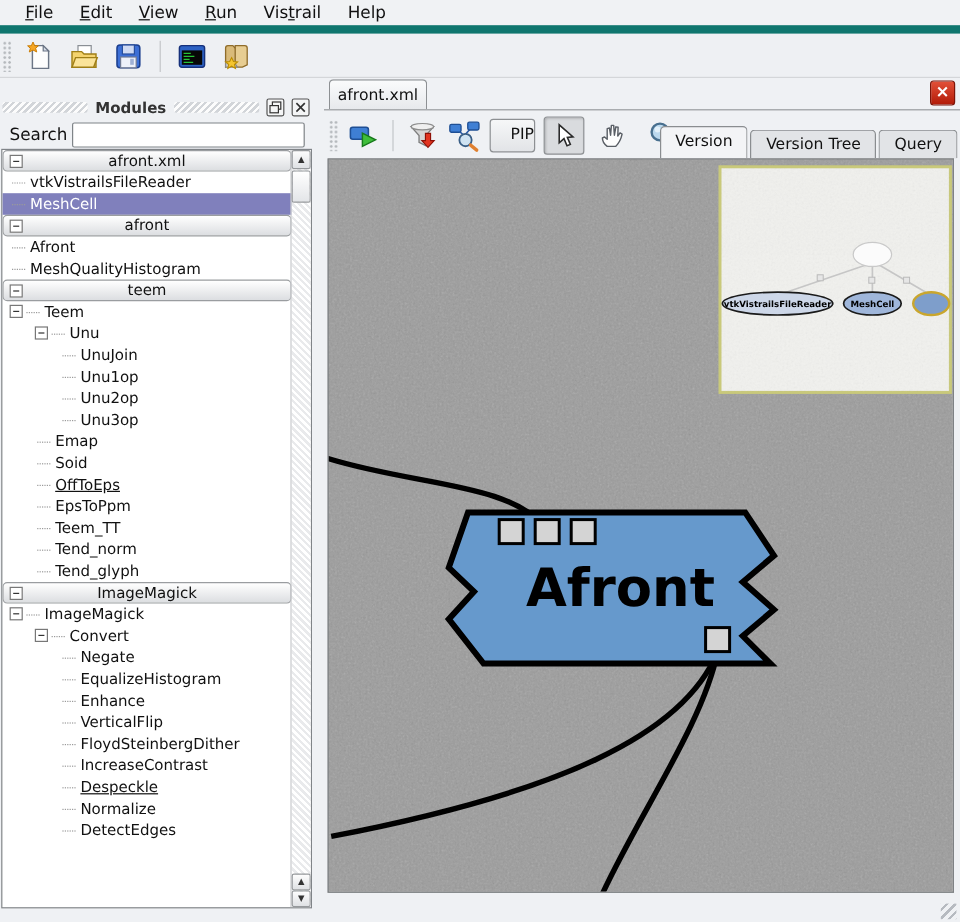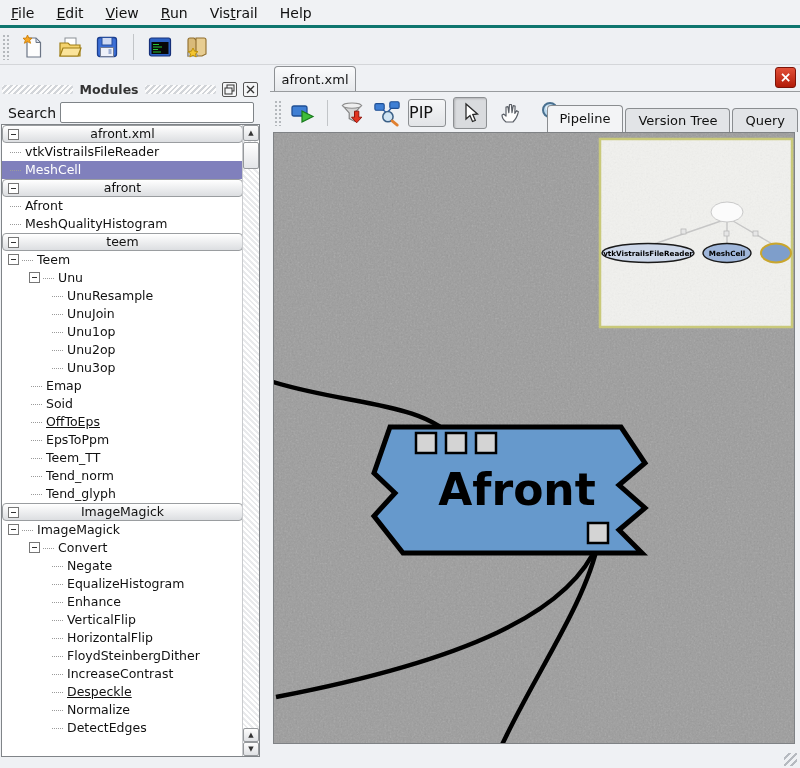--- a/index.html
+++ b/index.html
@@ -3,22 +3,22 @@
 <meta charset="utf-8">
 <style>
   html,body{margin:0;padding:0;}
   body{width:800px;height:768px;overflow:hidden;
        font-family:"DejaVu Sans","Liberation Sans",sans-serif;
        background:#eff1f4;color:#111;}
   #app{position:absolute;inset:0;width:800px;height:768px;}
 
   
   #menubar{position:absolute;left:0;top:0;width:800px;height:28px;
-           background:#f0f2f4;border-bottom:3px solid #0f766e;
-           display:flex;align-items:center;box-sizing:border-box;gap:0;}
+           background:#f0f2f4;border-bottom:7px solid #0f766e;
+           display:flex;align-items:center;padding-left:10px;box-sizing:border-box;gap:0;}
   .menu-item{font-size:14px;padding:3px 11px;cursor:default;}
   .menu-item u{text-decoration:underline;}
 
   
   #main-toolbar{position:absolute;left:0;top:29px;width:800px;height:36px;
                 background:#eef0f3;border-bottom:1px solid #d4d6d9;
                 display:flex;align-items:center;gap:9px;padding-left:2px;box-sizing:border-box;}
   .tb-handle{width:8px;height:26px;
              background-image:radial-gradient(#b4b8bc 1px,transparent 1.2px);
              background-size:4px 4px;}
@@ -81,21 +81,21 @@
 </style>
 <style>
   
   #tabbar-line{position:absolute;left:0;top:25px;width:530px;height:1px;background:#989b9e;}
   #close-btn{position:absolute;right:4px;top:1px;width:21px;height:21px;border-radius:3px;
              border:1px solid #7c1408;background:linear-gradient(#e25038,#b21b08);
              color:#fff;font-weight:bold;font-size:14px;line-height:19px;text-align:center;box-sizing:border-box;}
   #wtoolbar{position:absolute;left:0;top:27px;width:530px;height:39px;
             display:flex;align-items:center;gap:7px;padding-left:4px;box-sizing:border-box;}
   .pip-btn{width:38px;height:28px;border:1px solid #8d9093;border-radius:3px;
-           background:linear-gradient(#f6f7f8,#e2e4e7);font-size:16px;text-align:left;
+           background:linear-gradient(#f6f7f8,#e2e4e7);font-size:13px;text-align:right;
            line-height:26px;box-sizing:border-box;}
   .tool-btn{width:34px;height:32px;display:flex;align-items:center;justify-content:center;
             box-sizing:border-box;}
   .tool-btn.checked{border:1px solid #8d9093;border-radius:3px;background:#d9dbde;
                     box-shadow:inset 1px 1px 2px rgba(0,0,0,.18);}
   #view-tabs{position:absolute;right:2px;bottom:0;display:flex;align-items:flex-end;}
   .vtab{border:1px solid #8a8d90;border-bottom:none;border-radius:4px 4px 0 0;
         font-size:13px;padding:0 12px;background:#e2e4e7;height:23px;line-height:23px;
         margin-left:2px;}
   .vtab.active{background:#f3f4f6;height:26px;line-height:26px;}
@@ -190,40 +190,38 @@
       <div id="module-tree">
           <div class="t-header"><span class="exp hdr-exp"></span><span>afront.xml</span></div>
           <div class="t-row"><span style="margin-left: 8px;"><span class="stub"></span>vtkVistrailsFileReader</span></div>
           <div class="t-row sel"><span style="margin-left: 8px;"><span class="stub"></span>MeshCell</span></div>
           <div class="t-header"><span class="exp hdr-exp"></span><span>afront</span></div>
           <div class="t-row"><span style="margin-left: 8px;"><span class="stub"></span>Afront</span></div>
           <div class="t-row"><span style="margin-left: 8px;"><span class="stub"></span>MeshQualityHistogram</span></div>
           <div class="t-header"><span class="exp hdr-exp"></span><span>teem</span></div>
           <div class="t-row"><span class="exp" style="left: 6px;"></span><span style="margin-left: 20px;"><span class="stub"></span>Teem</span></div>
           <div class="t-row"><span class="exp" style="left: 27px;"></span><span style="margin-left: 41px;"><span class="stub"></span>Unu</span></div>
-          <div class="t-row"><span style="margin-left: 50px;"><span class="stub"></span>UnuResample</span></div>
           <div class="t-row"><span style="margin-left: 50px;"><span class="stub"></span>UnuJoin</span></div>
           <div class="t-row"><span style="margin-left: 50px;"><span class="stub"></span>Unu1op</span></div>
           <div class="t-row"><span style="margin-left: 50px;"><span class="stub"></span>Unu2op</span></div>
           <div class="t-row"><span style="margin-left: 50px;"><span class="stub"></span>Unu3op</span></div>
           <div class="t-row"><span style="margin-left: 29px;"><span class="stub"></span>Emap</span></div>
           <div class="t-row"><span style="margin-left: 29px;"><span class="stub"></span>Soid</span></div>
           <div class="t-row"><span style="margin-left: 29px; text-decoration: underline;"><span class="stub"></span>OffToEps</span></div>
           <div class="t-row"><span style="margin-left: 29px;"><span class="stub"></span>EpsToPpm</span></div>
           <div class="t-row"><span style="margin-left: 29px;"><span class="stub"></span>Teem_TT</span></div>
           <div class="t-row"><span style="margin-left: 29px;"><span class="stub"></span>Tend_norm</span></div>
           <div class="t-row"><span style="margin-left: 29px;"><span class="stub"></span>Tend_glyph</span></div>
           <div class="t-header"><span class="exp hdr-exp"></span><span>ImageMagick</span></div>
           <div class="t-row"><span class="exp" style="left: 6px;"></span><span style="margin-left: 20px;"><span class="stub"></span>ImageMagick</span></div>
           <div class="t-row"><span class="exp" style="left: 27px;"></span><span style="margin-left: 41px;"><span class="stub"></span>Convert</span></div>
           <div class="t-row"><span style="margin-left: 50px;"><span class="stub"></span>Negate</span></div>
           <div class="t-row"><span style="margin-left: 50px;"><span class="stub"></span>EqualizeHistogram</span></div>
           <div class="t-row"><span style="margin-left: 50px;"><span class="stub"></span>Enhance</span></div>
           <div class="t-row"><span style="margin-left: 50px;"><span class="stub"></span>VerticalFlip</span></div>
-          <div class="t-row"><span style="margin-left: 50px;"><span class="stub"></span>HorizontalFlip</span></div>
           <div class="t-row"><span style="margin-left: 50px;"><span class="stub"></span>FloydSteinbergDither</span></div>
           <div class="t-row"><span style="margin-left: 50px;"><span class="stub"></span>IncreaseContrast</span></div>
           <div class="t-row"><span style="margin-left: 50px; text-decoration: underline;"><span class="stub"></span>Despeckle</span></div>
           <div class="t-row"><span style="margin-left: 50px;"><span class="stub"></span>Normalize</span></div>
           <div class="t-row"><span style="margin-left: 50px;"><span class="stub"></span>DetectEdges</span></div>
         </div>
       <div id="tree-scroll">
         <div class="sb-btn" id="sb-up">▲</div>
         <div id="sb-thumb"></div>
         <div class="sb-btn" id="sb-up2">▲</div>
@@ -274,21 +272,21 @@
         </svg>
       </div>
       <div class="tool-btn">
         <svg width="26" height="26" viewBox="0 0 26 26">
           <circle cx="11" cy="10" r="7" fill="#bcd9ee" stroke="#49708f" stroke-width="2"></circle>
           <circle cx="9" cy="8" r="2.5" fill="#e3f1fa" stroke="none"></circle>
           <line x1="16.2" y1="15.4" x2="23" y2="22" stroke="#e08030" stroke-width="3.6" stroke-linecap="round"></line>
         </svg>
       </div>
       <div id="view-tabs">
-        <div class="vtab active">Pipeline</div>
+        <div class="vtab active">Version</div>
         <div class="vtab">Version Tree</div>
         <div class="vtab">Query</div>
       </div>
     </div>
 
     <div id="canvas-box">
       <svg width="520" height="610" viewBox="0 0 520 610">
         <defs>
           <filter id="noise" x="0" y="0" width="100%" height="100%">
             <feTurbulence type="fractalNoise" baseFrequency="0.55" numOctaves="3" seed="7" stitchTiles="stitch"></feTurbulence>

